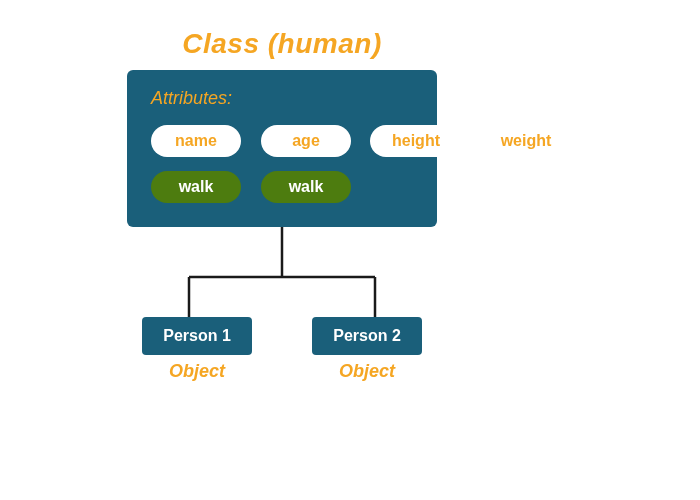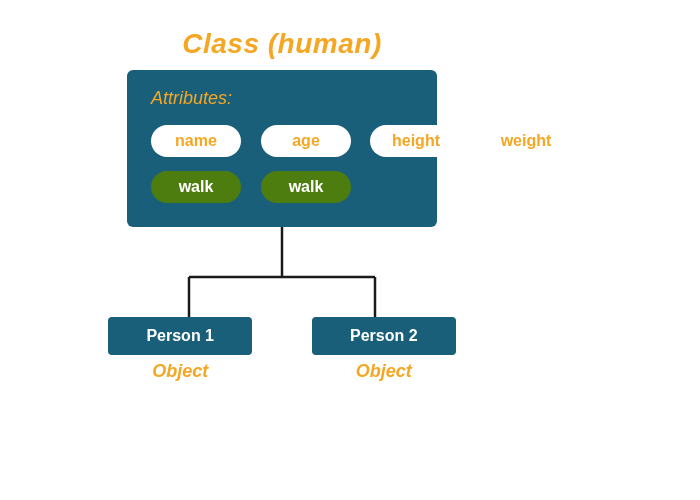--- a/index.html
+++ b/index.html
@@ -98,21 +98,21 @@
     .object-item {
       display: flex;
       flex-direction: column;
       align-items: center;
       gap: 6px;
     }
 
     .object-box {
       background: #1a5f7a;
       border-radius: 4px;
-      padding: 10px 38px;
+      padding: 10px 4px;
       min-width: 110px;
       text-align: center;
     }
 
     .object-box-label {
       color: #ffffff;
       font-size: 16px;
       font-weight: bold;
     }
 

